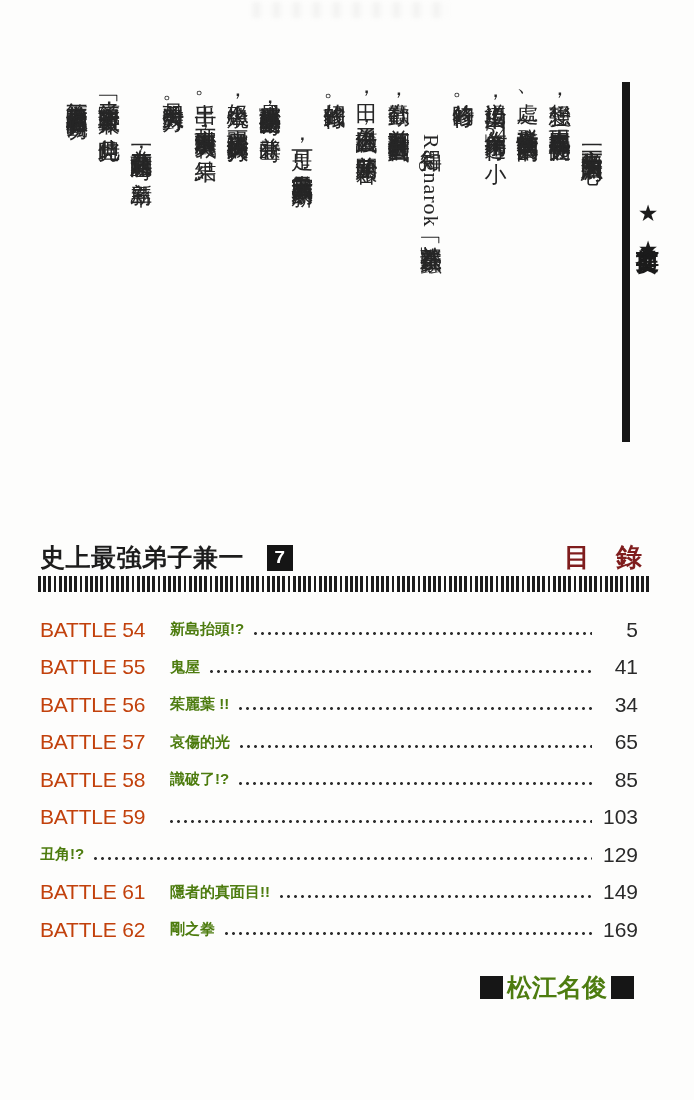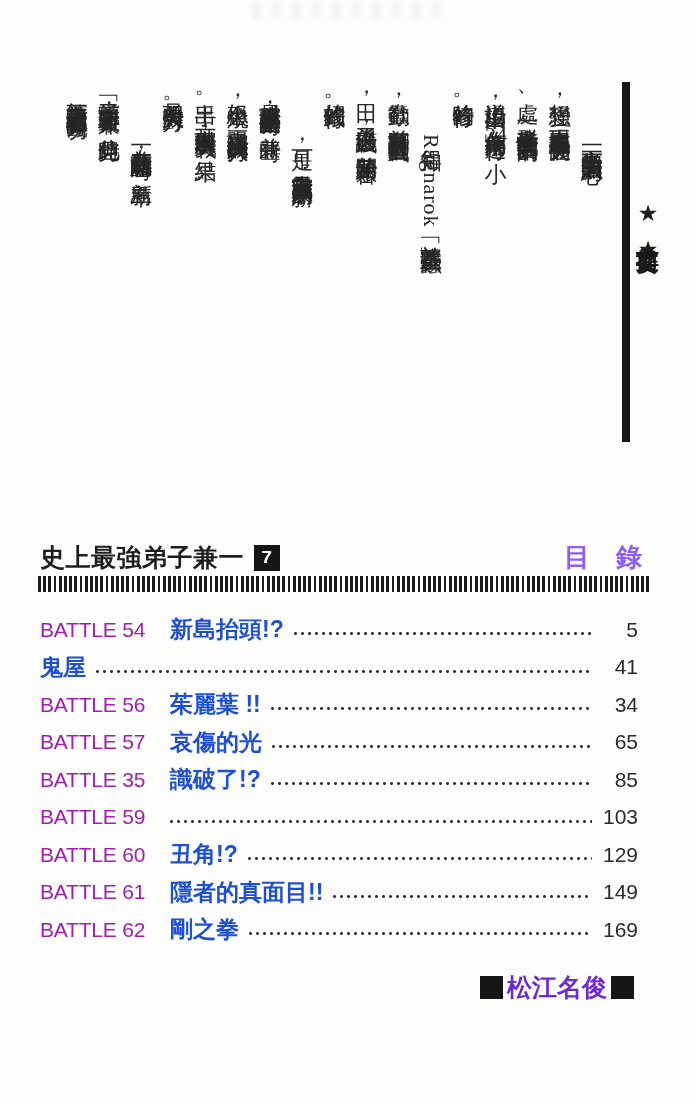--- a/index.html
+++ b/index.html
@@ -58,21 +58,21 @@
   }
   .synopsis-text p { margin: 0; white-space: nowrap; }
   .tcy { text-combine-upright: all; }
 
   
   .series-title-row {
     position: absolute;
     left: 40px; top: 541px;
     display: flex;
     align-items: center;
-    gap: 10px;
+    gap: 23px;
     font-size: 25px;
     font-weight: 700;
     color: #1d1d1d;
     letter-spacing: 0.5px;
     white-space: nowrap;
     font-family: Liberation Mono, monospace;
   }
   .vol-badge {
     width: 26px; height: 26px;
     background: #151515;
@@ -82,21 +82,21 @@
     display: flex;
     align-items: center;
     justify-content: center;
     flex: none;
   }
   .toc-label {
     position: absolute;
     top: 540px; right: 52px;
     font-size: 26px;
     font-weight: 700;
-    color: #8b5cf6;
+    color: #7f1d1d;
     white-space: nowrap;
   }
   .stripe-bar {
     position: absolute;
     left: 38px; top: 576px;
     width: 612px; height: 16px;
     background: repeating-linear-gradient(90deg,
       #1c1c1c 0 2.8px, transparent 2.8px 5.2px);
   }
 
@@ -112,29 +112,29 @@
     display: flex;
     align-items: center;
     height: 37.5px;
     color: #232323;
   }
   .chap {
     flex: none;
     width: 130px;
     font-size: 21px;
     letter-spacing: -0.2px;
-    color: #a21caf;
+    color: #c2410c;
   }
   .title {
     flex: none;
-    font-size: 23px;
+    font-size: 15px;
     font-weight: 600;
     white-space: nowrap;
     margin-right: 10px;
-    color: #1d4ed8;
+    color: #4d7c0f;
   }
   .leader {
     flex: 1;
     height: 3px;
     margin-top: 8px;
     margin-right: 8px;
     background-image: radial-gradient(circle at 1.5px 1.5px, #2e2e2e 1.25px, transparent 1.6px);
     background-size: 7px 3px;
     background-repeat: repeat-x;
   }
@@ -148,21 +148,21 @@
 
   
   .author-row {
     position: absolute;
     top: 971px; right: 60px;
     display: flex;
     align-items: center;
     gap: 4px;
     font-size: 25px;
     font-weight: 700;
-    color: #6d28d9;
+    color: #4d7c0f;
     white-space: nowrap;
   }
   .sq {
     width: 23px; height: 23px;
     background: #161616;
     display: inline-block;
     flex: none;
   }
 </style>
 </head>
@@ -202,49 +202,49 @@
   <div class="stripe-bar"></div>
 
   <ul class="toc-list">
     <li class="toc-row">
       <span class="chap">BATTLE 54</span>
       <span class="title">新島抬頭!?</span>
       <span class="leader"></span>
       <span class="pg">5</span>
     </li>
     <li class="toc-row">
+      <span class="chap">BATTLE 55</span>
       <span class="title">鬼屋</span>
       <span class="leader"></span>
       <span class="pg">41</span>
     </li>
     <li class="toc-row">
       <span class="chap">BATTLE 56</span>
       <span class="title">茱麗葉 !!</span>
       <span class="leader"></span>
       <span class="pg">34</span>
     </li>
     <li class="toc-row">
       <span class="chap">BATTLE 57</span>
       <span class="title">哀傷的光</span>
       <span class="leader"></span>
       <span class="pg">65</span>
     </li>
     <li class="toc-row">
-      <span class="chap">BATTLE 35</span>
+      <span class="chap">BATTLE 58</span>
       <span class="title">識破了!?</span>
       <span class="leader"></span>
       <span class="pg">85</span>
     </li>
     <li class="toc-row">
       <span class="chap">BATTLE 59</span>
       <span class="leader"></span>
       <span class="pg">103</span>
     </li>
     <li class="toc-row">
-      <span class="chap">BATTLE 60</span>
       <span class="title">丑角!?</span>
       <span class="leader"></span>
       <span class="pg">129</span>
     </li>
     <li class="toc-row">
       <span class="chap">BATTLE 61</span>
       <span class="title">隱者的真面目!!</span>
       <span class="leader"></span>
       <span class="pg">149</span>
     </li>

